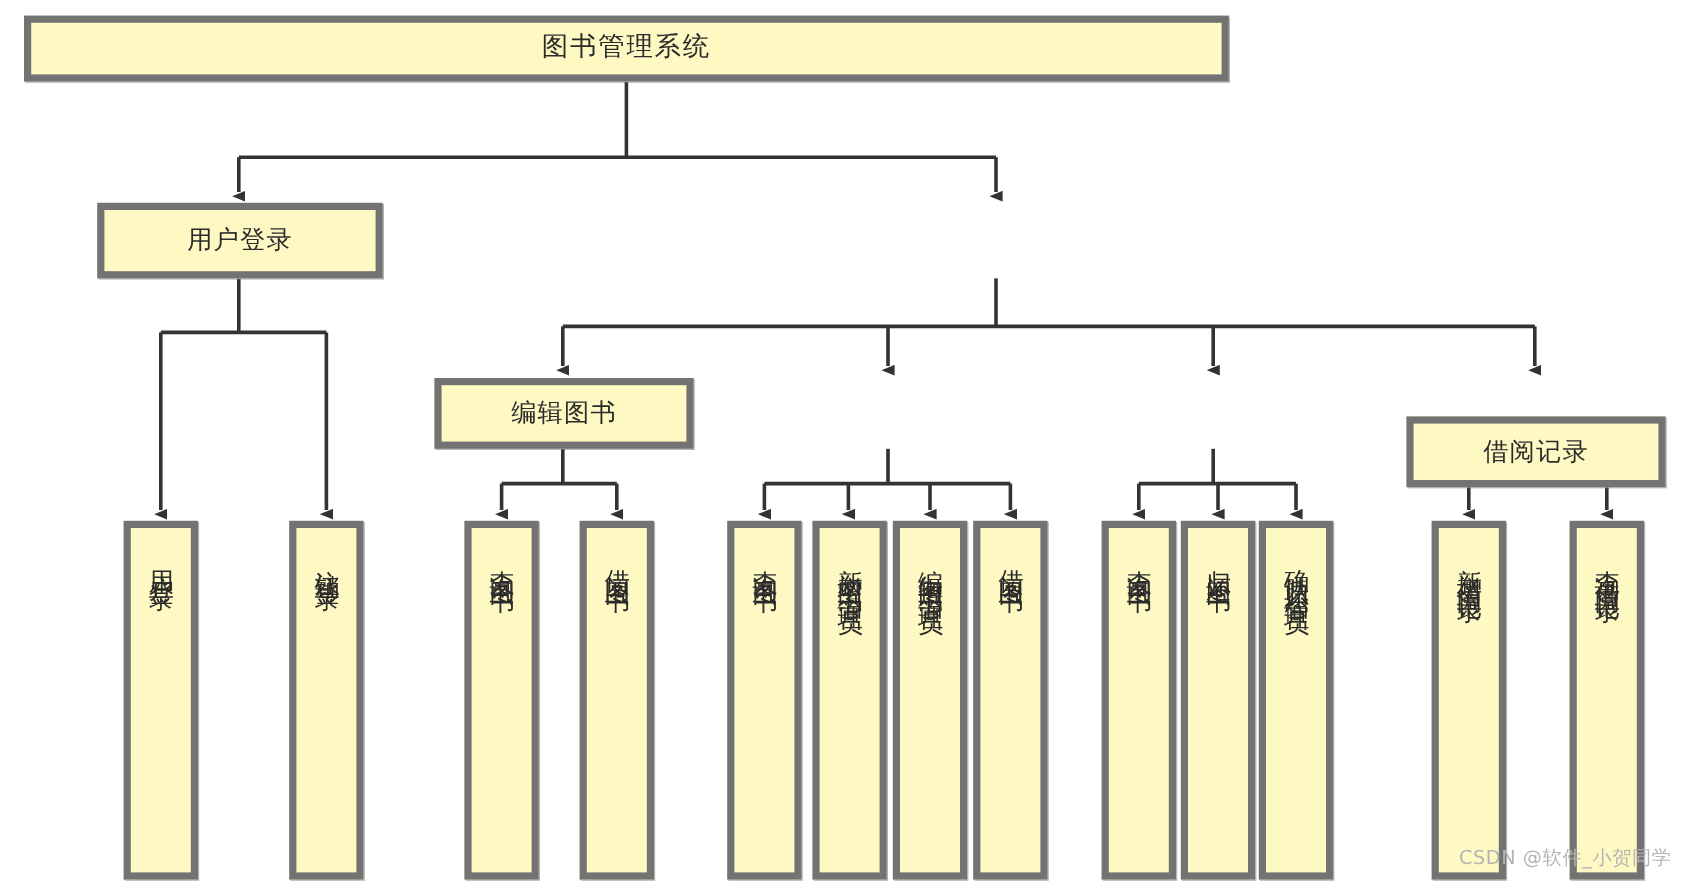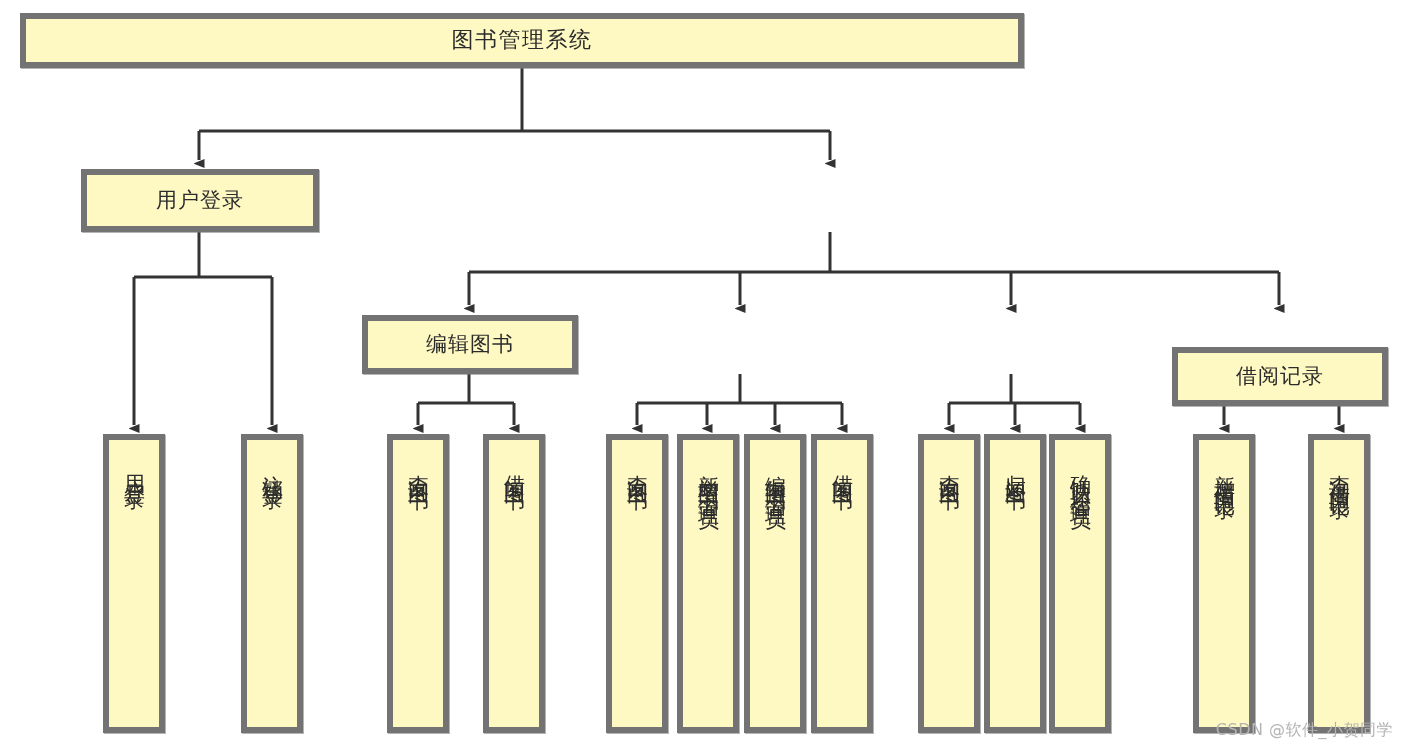--- a/index.html
+++ b/index.html
@@ -62,21 +62,21 @@
     writing-mode: vertical-rl;
     text-orientation: upright;
     font-size: 21px;
     line-height: 1.0;
     letter-spacing: 5px;
     white-space: nowrap;
   }
   #watermark {
     position: absolute;
     right: 12px;
-    bottom: 6px;
+    bottom: 21px;
     font-size: 16px;
     color: #b4b4b4;
     letter-spacing: 0.5px;
     user-select: none;
     white-space: nowrap;
   }
 </style>
 </head>
 <body>
 

